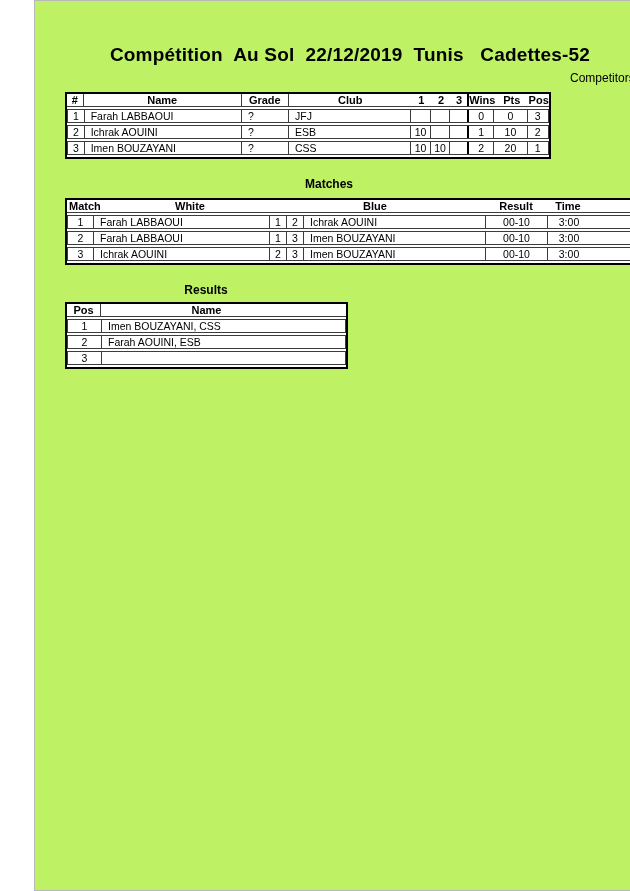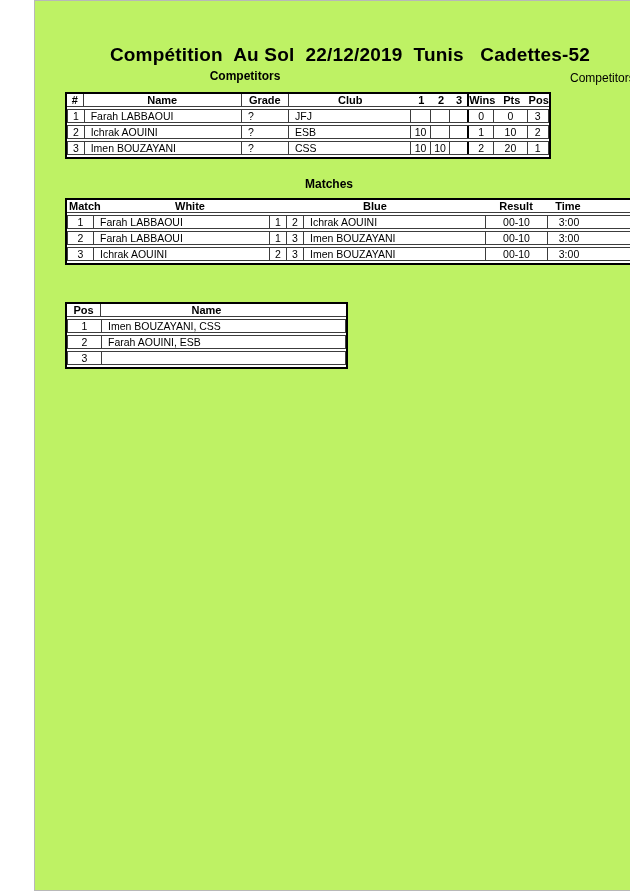--- a/index.html
+++ b/index.html
@@ -83,21 +83,20 @@
     pointer-events:none;
   }
 </style>
 </head>
 <body>
 
 <div class="page">
 
   <div class="title">Compétition  Au Sol  22/12/2019  Tunis   Cadettes-52</div>
 
-  <div class="section-heading" id="competitors-heading">Competitors</div>
   <div class="count-label">Competitors: 3</div>
 
   <div class="tbl" id="competitors-table">
     <div class="hdr">
       <div class="c ct-num bR">#</div>
       <div class="c ct-name bR">Name</div>
       <div class="c ct-grade bR">Grade</div>
       <div class="c ct-club">Club</div>
       <div class="c ct-c1">1</div>
       <div class="c ct-c2">2</div>
@@ -182,20 +181,21 @@
       <div class="c mt-match bR">3</div>
       <div class="c mt-white bR left">Ichrak AOUINI</div>
       <div class="c mt-n1 bR">2</div>
       <div class="c mt-n2 bR">3</div>
       <div class="c mt-blue bR left">Imen BOUZAYANI</div>
       <div class="c mt-result bR">00-10</div>
       <div class="c mt-time">3:00</div>
     </div>
   </div>
 
+  <div class="section-heading" id="results-heading">Results</div>
 
   <div class="tbl" id="results-table">
     <div class="hdr">
       <div class="c rt-pos bR">Pos</div>
       <div class="hdr-overlay">Name</div>
     </div>
 
     <div class="row">
       <div class="c rt-pos bR">1</div>
       <div class="c rt-name left">Imen BOUZAYANI, CSS</div>

